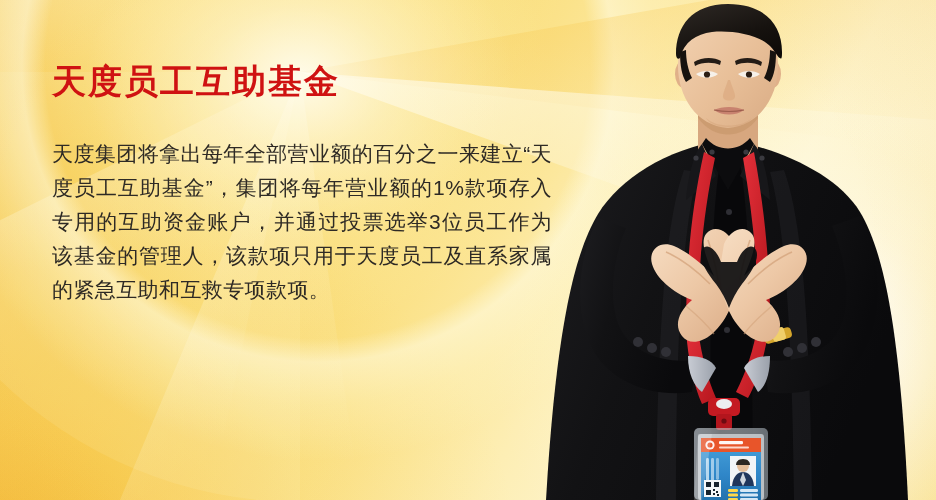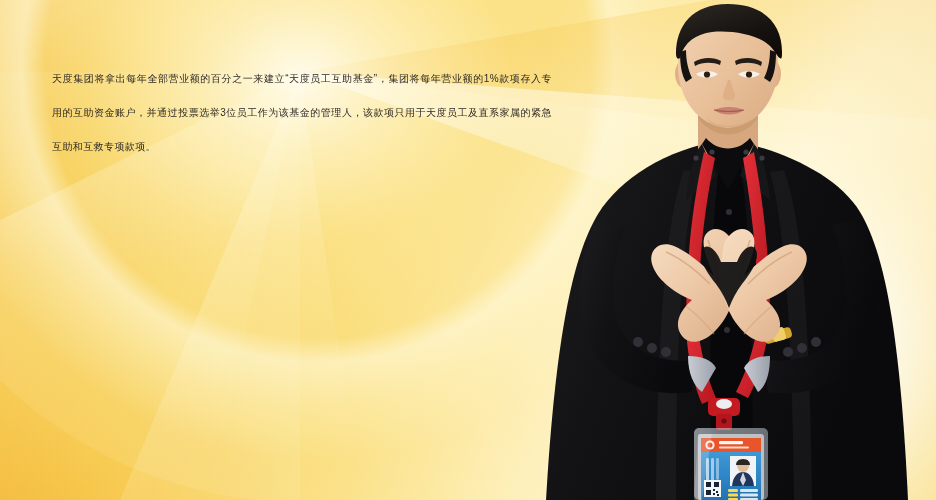--- a/index.html
+++ b/index.html
@@ -120,21 +120,21 @@
     font-size: 34px;
     line-height: 1.15;
     font-weight: 700;
     letter-spacing: 2px;
     color: #cf1212;
     font-family: "Liberation Sans", "DejaVu Sans", sans-serif;
   }
 
   .para {
     margin: 0;
-    font-size: 10px;
+    font-size: 21px;
     line-height: 34px;
     color: #2e2a25;
     letter-spacing: 0.4px;
     text-align: justify;
     text-justify: inter-ideograph;
   }
   .para + .para { margin-top: 30px; }
 
   
   .person {
@@ -190,20 +190,21 @@
 
     <ellipse cx="300" cy="78" rx="215" ry="165" fill="url(#coreGlow)"></ellipse>
 
     <path d="M300,72 m-430,0 a430,430 0 0 0 430,430 L300,72 Z" fill="#fffbe6" opacity="0.10"></path>
   </svg>
 
   <div class="bg-layer bg-glow-right"></div>
   <div class="bg-layer bg-vignette"></div>
 
   <div class="copy">
+    <h1 class="headline">天度员工互助基金</h1>
 
     <p class="para">天度集团将拿出每年全部营业额的百分之一来建立“天度员工互助基金”，集团将每年营业额的1%款项存入专用的互助资金账户，并通过投票选举3位员工作为该基金的管理人，该款项只用于天度员工及直系家属的紧急互助和互救专项款项。</p>
 
   </div>
 
   <div class="person">
     <svg viewBox="0 0 420 500" preserveAspectRatio="xMidYMax meet" aria-hidden="true">
       <defs>
         <linearGradient id="skinG" x1="0" y1="0" x2="1" y2="1">
           <stop offset="0%" stop-color="#f3d3b3"></stop>

